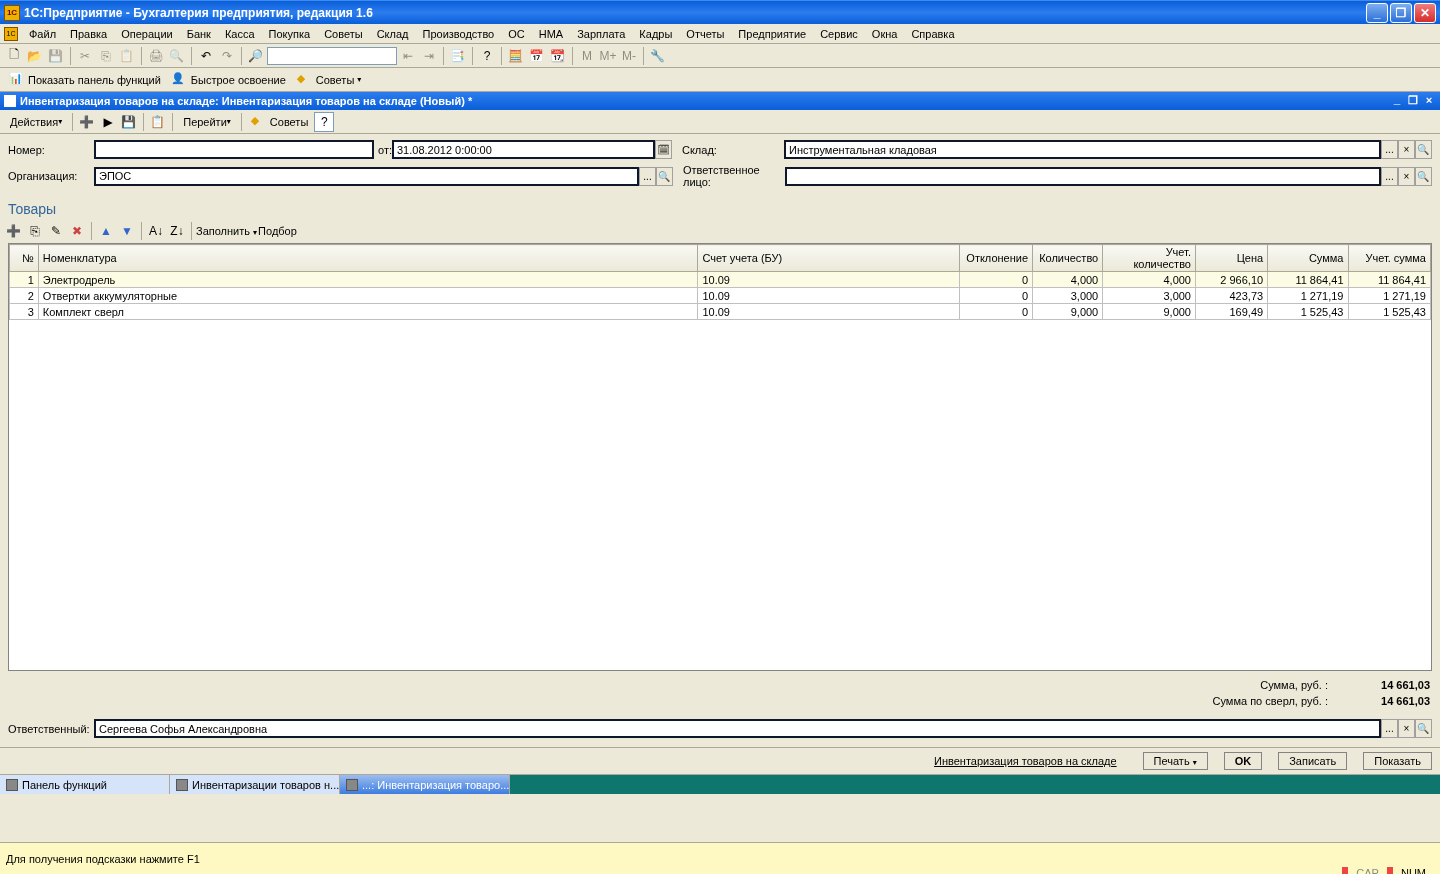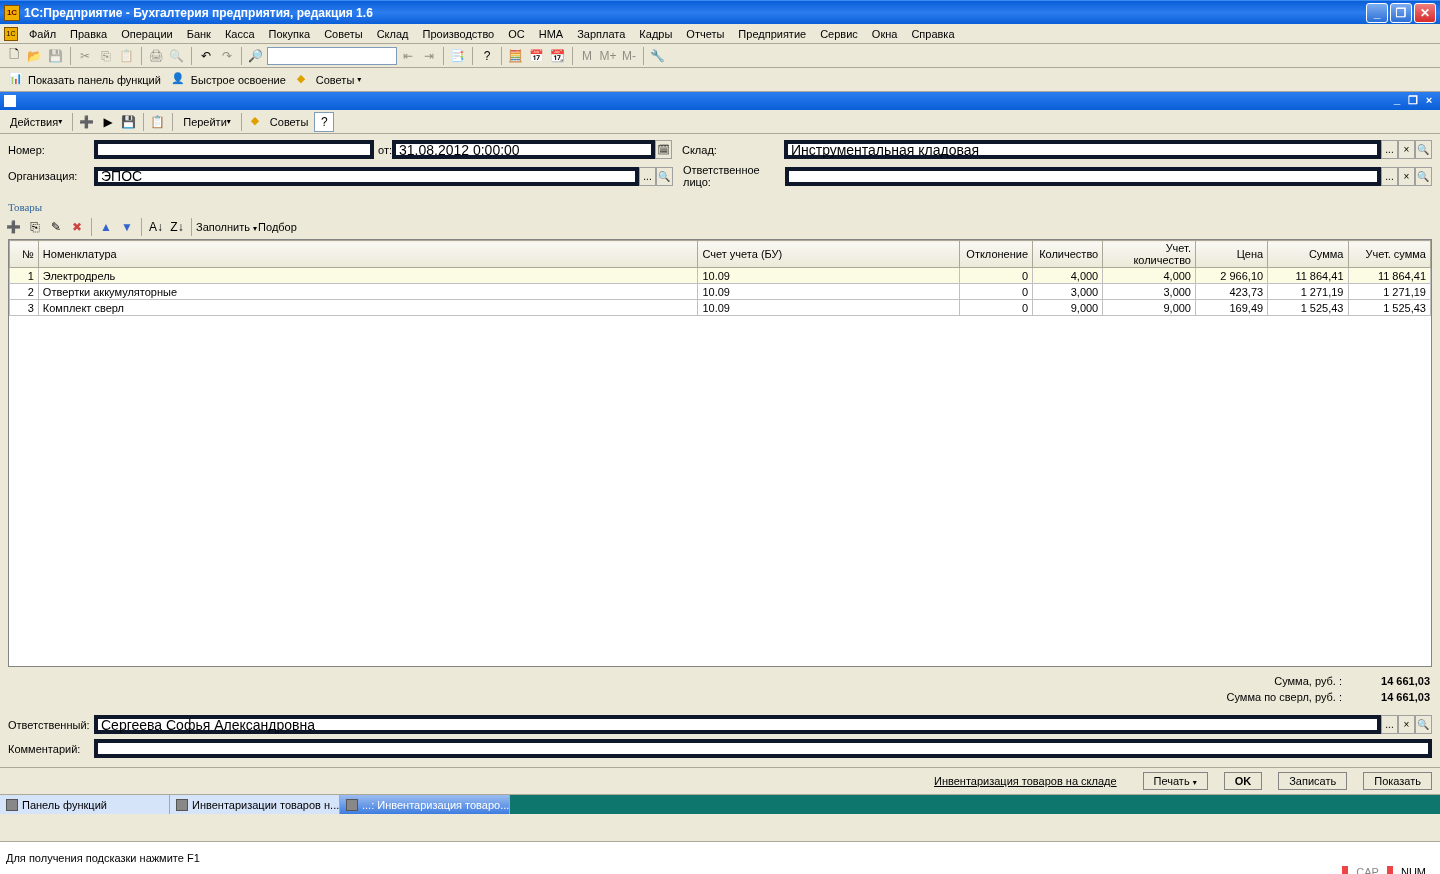--- a/index.html
+++ b/index.html
@@ -37,59 +37,59 @@
 
 .doc-toolbar { height: 24px; background: #ece9d8; border-bottom: 1px solid #aca899; display: flex; align-items: center; padding: 0 4px; gap: 1px; }
 .doc-toolbar .actions { padding: 2px 5px; border: 1px solid transparent; cursor: pointer; display: flex; align-items: center; }
 .dropdown-arrow::after { content: " ▾"; font-size: 8px; }
 
 
 .form-area { background: #ece9d8; padding: 6px 8px; }
 .form-row { display: flex; align-items: center; margin-bottom: 5px; }
 .lbl { width: 86px; font-size: 11px; }
 .lbl2 { font-size: 11px; }
-.fld { height: 19px; border: 4px solid #0f172a; background: white; flex: 1; padding: 0 3px; font-size: 14px; display: flex; align-items: center; }
+.fld { height: 19px; border: 2px solid #0f172a; background: white; flex: 1; padding: 0 3px; font-size: 11px; display: flex; align-items: center; }
 .fld-btn { width: 17px; height: 19px; border: 1px solid #a0a0a0; background: #ece9d8; text-align: center; line-height: 17px; cursor: pointer; font-size: 10px; }
 
-.section-label { color: #336699; font-size: 11px; padding: 2px 8px; font-family: Liberation Serif, serif; }
+.section-label { color: #336699; font-size: 14px; padding: 2px 8px; }
 
 
 .tbl-toolbar { height: 24px; background: #ece9d8; display: flex; align-items: center; padding: 0 4px; gap: 1px; }
 
 
 .tbl-wrap { margin: 0 8px; border: 1px solid #848484; background: white; height: 428px; overflow: hidden; }
 .tbl { width: 100%; border-collapse: collapse; font-size: 11px; }
 .tbl th { background: linear-gradient(to bottom, #f9f8f3, #ece9d8); border: 1px solid #aca899; text-align: left; padding: 1px 4px; font-weight: normal; height: 16px; }
 .tbl td { border: 1px solid #c0c0c0; padding: 1px 4px; height: 16px; }
 .tbl td.num, .tbl th.num { text-align: right; }
 .tbl tr.sel td { background: #fcfce4; }
 
 
 .totals { padding: 6px 10px; font-size: 11px; }
-.totals-row { display: flex; justify-content: flex-end; gap: 18px; padding: 2px 0; }
+.totals-row { display: flex; justify-content: flex-end; gap: 32px; padding: 2px 0; }
 .totals-row .tval { font-weight: bold; min-width: 70px; text-align: right; }
 
 
 .bottom-form { padding: 4px 8px; }
 
 
 .footer-btns { display: flex; justify-content: flex-end; align-items: center; gap: 16px; padding: 4px 8px; background: #ece9d8; border-top: 1px solid #aca899; }
 .footer-btns .info-text { flex: 1; text-align: right; padding-right: 10px; text-decoration: underline; color: #000; }
 .btn { padding: 2px 10px; border: 1px solid #848484; background: #ece9d8; cursor: pointer; font-size: 11px; }
 .btn.bold { font-weight: bold; }
 
 
 .wnd-tabs { height: 20px; background: #0f766e; border-top: 1px solid #aca899; display: flex; align-items: stretch; }
 .wnd-tab { width: 170px; padding: 2px 6px; border-right: 1px solid #aca899; font-size: 11px; display: flex; align-items: center; gap: 4px; cursor: pointer; overflow: hidden; white-space: nowrap; text-overflow: ellipsis; }
 .wnd-tab.active { background: linear-gradient(to bottom, #9dbdf0, #3d7de0); color: white; }
 .wnd-tab.inactive { background: #d6e4fa; }
 .wnd-tab .tab-icon { width: 12px; height: 12px; background: #888; border: 1px solid #555; flex-shrink: 0; }
 
 
-.statusbar { height: 18px; background: #ffffff; border-top: 1px solid #aca899; display: flex; align-items: center; padding: 16px 6px; font-size: 11px; position: absolute; bottom: 0; left: 0; right: 0; }
+.statusbar { height: 32px; background: #fef9c3; border-top: 1px solid #aca899; display: flex; align-items: center; padding: 8px 6px; font-size: 11px; position: absolute; bottom: 0; left: 0; right: 0; }
 .statusbar .status-text { flex: 1; }
 .statusbar .status-ind { padding: 0 8px; border-left: 6px solid #ef4444; color: #888; margin-top: 28px; }
 
 
 .ic { width: 16px; height: 16px; display: inline-block; vertical-align: middle; }
 </style>
 </head>
 <body>
 
 <div class="titlebar">
@@ -170,20 +170,21 @@
   </div>
   <div class="tb-text-btn">
     <span class="ic" style="color:#e0a000">◆</span>
     <span>Советы</span>
     <span style="font-size:8px">▾</span>
   </div>
 </div>
 
 <div class="doc-titlebar">
   <div class="doc-icon"></div>
+  <span>Инвентаризация товаров на складе: Инвентаризация товаров на складе (Новый) *</span>
   <div class="spacer"></div>
   <div class="doc-winbtn">_</div>
   <div class="doc-winbtn">❐</div>
   <div class="doc-winbtn">×</div>
 </div>
 
 <div class="doc-toolbar">
   <div class="actions dropdown-arrow">
     <span>Действия</span>
   </div>
@@ -318,24 +319,20 @@
 </div>
 
 <div class="bottom-form">
   <div class="form-row">
     <div class="lbl">Ответственный:</div>
     <div class="fld">Сергеева Софья Александровна</div>
     <div class="fld-btn">...</div>
     <div class="fld-btn">×</div>
     <div class="fld-btn">🔍</div>
   </div>
-  <div class="form-row">
-    <div class="lbl">Комментарий:</div>
-    <div class="fld"></div>
-  </div>
 </div>
 
 <div class="footer-btns">
   <span class="info-text">Инвентаризация товаров на складе</span>
   <div class="btn dropdown-arrow">
     <span>Печать</span>
   </div>
   <div class="btn bold">OK</div>
   <div class="btn">Записать</div>
   <div class="btn">Показать</div>

